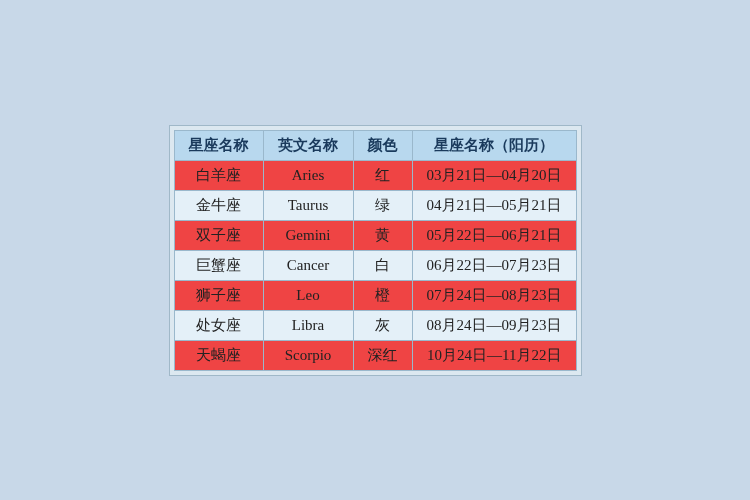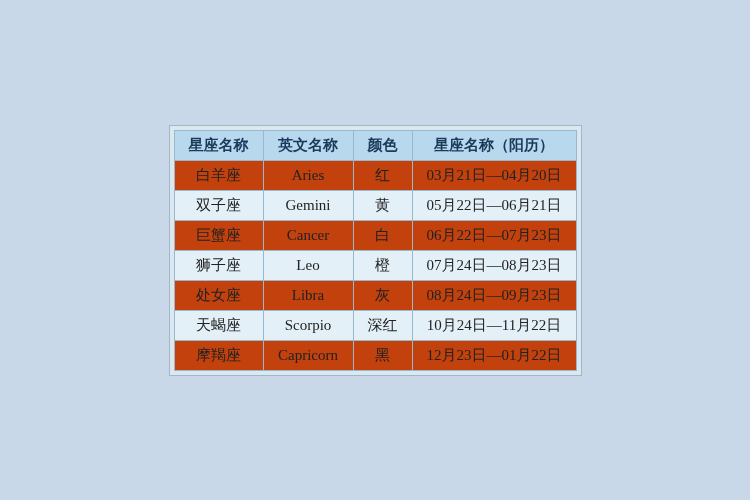--- a/index.html
+++ b/index.html
@@ -42,38 +42,39 @@
       border-radius: 15px;
     }
 
     thead th {
       font-weight: bold;
       color: #1a3a5c;
       font-size: 15px;
     }
 
     tbody tr {
-      background-color: #c2410c;
+      background-color: #ef4444;
     }
 
     tbody tr:nth-child(even) {
       background-color: #e4f0f8;
     }
 
     td:nth-child(1) {
       min-width: 70px;
     }
     td:nth-child(2) {
       min-width: 90px;
     }
     td:nth-child(3) {
       min-width: 40px;
     }
     td:nth-child(4) {
       min-width: 160px;
+      text-align: right;
     }
   </style>
 </head>
 <body>
 
 <div class="table-container">
   <table>
     <thead>
       <tr>
         <th>星座名称</th>
@@ -81,20 +82,26 @@
         <th>颜色</th>
         <th>星座名称（阳历）</th>
       </tr>
     </thead>
     <tbody id="table-body">
     <tr>
           <td>白羊座</td>
           <td>Aries</td>
           <td>红</td>
           <td>03月21日—04月20日</td>
+        </tr>
+        <tr>
+          <td>金牛座</td>
+          <td>Taurus</td>
+          <td>绿</td>
+          <td>04月21日—05月21日</td>
         </tr>
         <tr>
           <td>双子座</td>
           <td>Gemini</td>
           <td>黄</td>
           <td>05月22日—06月21日</td>
         </tr>
         <tr>
           <td>巨蟹座</td>
           <td>Cancer</td>
@@ -112,21 +119,15 @@
           <td>Libra</td>
           <td>灰</td>
           <td>08月24日—09月23日</td>
         </tr>
         <tr>
           <td>天蝎座</td>
           <td>Scorpio</td>
           <td>深红</td>
           <td>10月24日—11月22日</td>
         </tr>
-        <tr>
-          <td>摩羯座</td>
-          <td>Capricorn</td>
-          <td>黑</td>
-          <td>12月23日—01月22日</td>
-        </tr>
       </tbody>
   </table>
 </div>
 
 </body></html>

